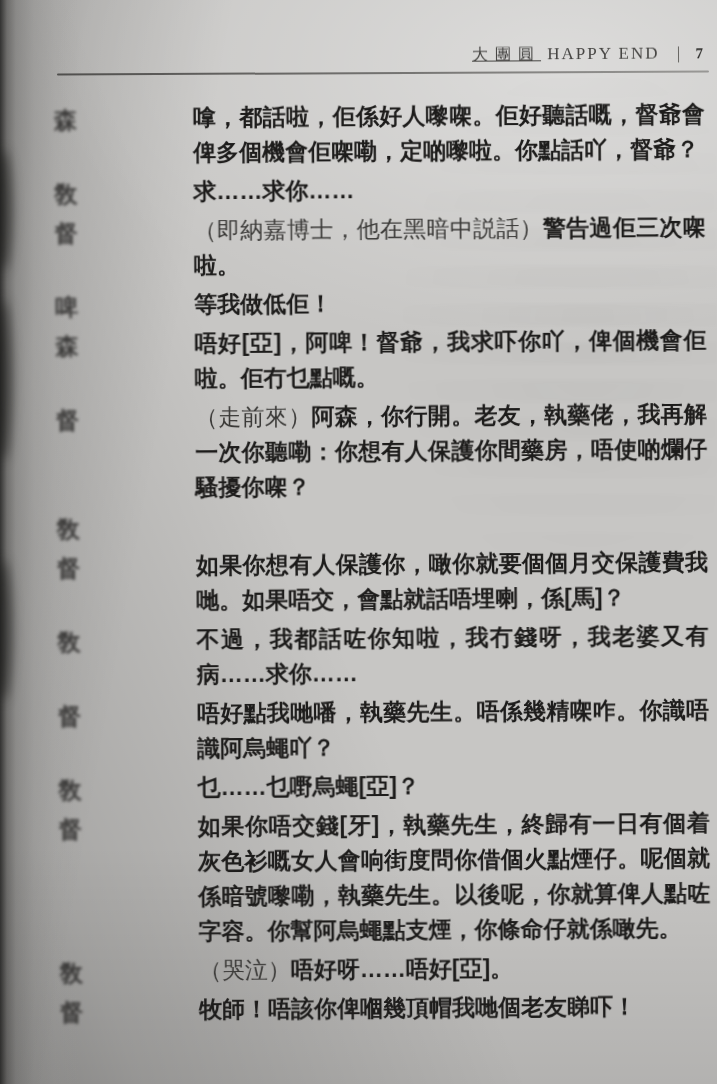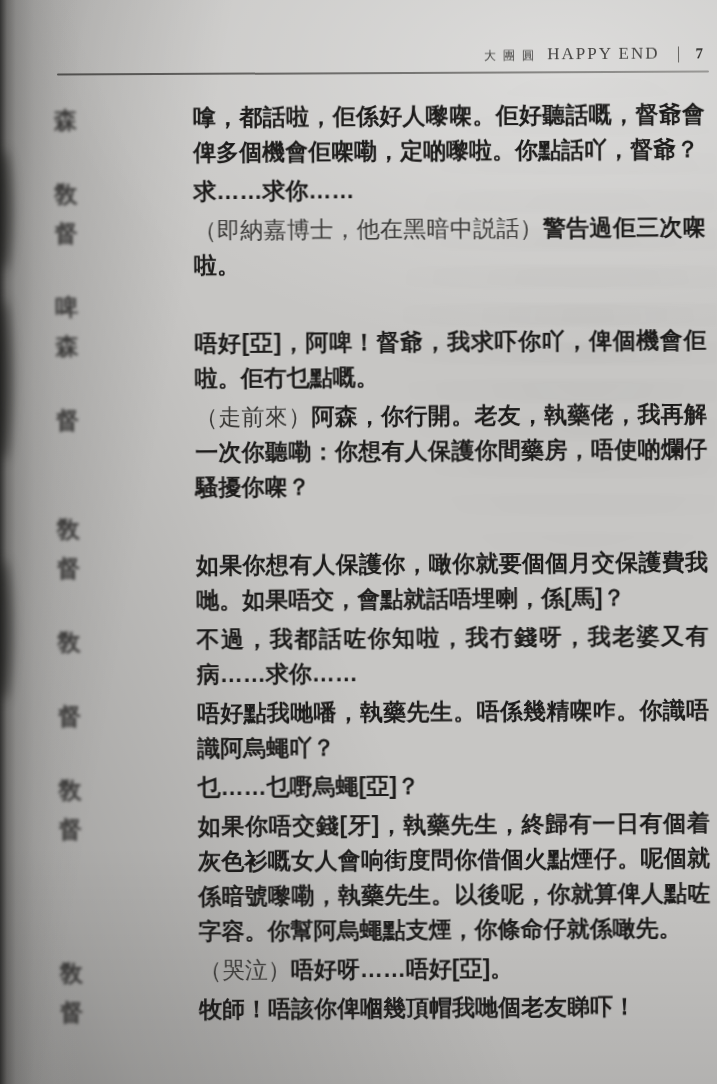--- a/index.html
+++ b/index.html
@@ -36,21 +36,21 @@
     -webkit-mask-image:radial-gradient(ellipse 300px 420px at 82% 30%, #000 0%, transparent 70%);
             mask-image:radial-gradient(ellipse 300px 420px at 82% 30%, #000 0%, transparent 70%);
   }
   .running-head{
     position:absolute;top:44px;right:14px;
     font-family:"Liberation Serif", serif;
     color:#454442;font-size:17px;white-space:nowrap;
     transform:rotate(-0.35deg);
     filter:blur(0.2px);
   }
-  .running-head .cjk{letter-spacing:7px;margin-right:2px;font-size:12px;}
+  .running-head .cjk{letter-spacing:7px;margin-right:2px;font-size:16px;text-decoration:underline;}
   .running-head .en{letter-spacing:2px;}
   .running-head .sep{margin:0 11px 0 13px;color:#55544f;}
   .running-head .num{font-weight:bold;font-size:15px;color:#2e2d2b;}
   .head-rule{
     position:absolute;top:72px;left:57px;right:8px;height:2px;
     background:linear-gradient(to right, rgba(75,74,72,0.95), rgba(95,94,92,0.8) 55%, rgba(120,119,116,0.65));
     transform:rotate(-0.28deg);
     border-radius:1px;
   }
   .dialogue{
@@ -103,21 +103,21 @@
     <p class="speech"><span class="direction"></span><span class="text">求……求你……</span></p>
   </div>
 
   <div class="line">
     <span class="speaker">督</span>
     <p class="speech"><span class="direction">（即納嘉博士，他在黑暗中説話）</span><span class="text">警告過佢三次㗎啦。</span></p>
   </div>
 
   <div class="line">
     <span class="speaker">啤</span>
-    <p class="speech"><span class="direction"></span></p>
+    <p class="speech"><span class="direction"></span><span class="text">等我做低佢！</span></p>
   </div>
 
   <div class="line">
     <span class="speaker">森</span>
     <p class="speech"><span class="direction"></span><span class="text">唔好[亞]，阿啤！督爺，我求吓你吖，俾個機會佢啦。佢冇乜點嘅。</span></p>
   </div>
 
   <div class="line">
     <span class="speaker">督</span>
     <p class="speech"><span class="direction">（走前來）</span><span class="text">阿森，你行開。老友，執藥佬，我再解一次你聽嘞：你想有人保護你間藥房，唔使啲爛仔騷擾你㗎？</span></p>

